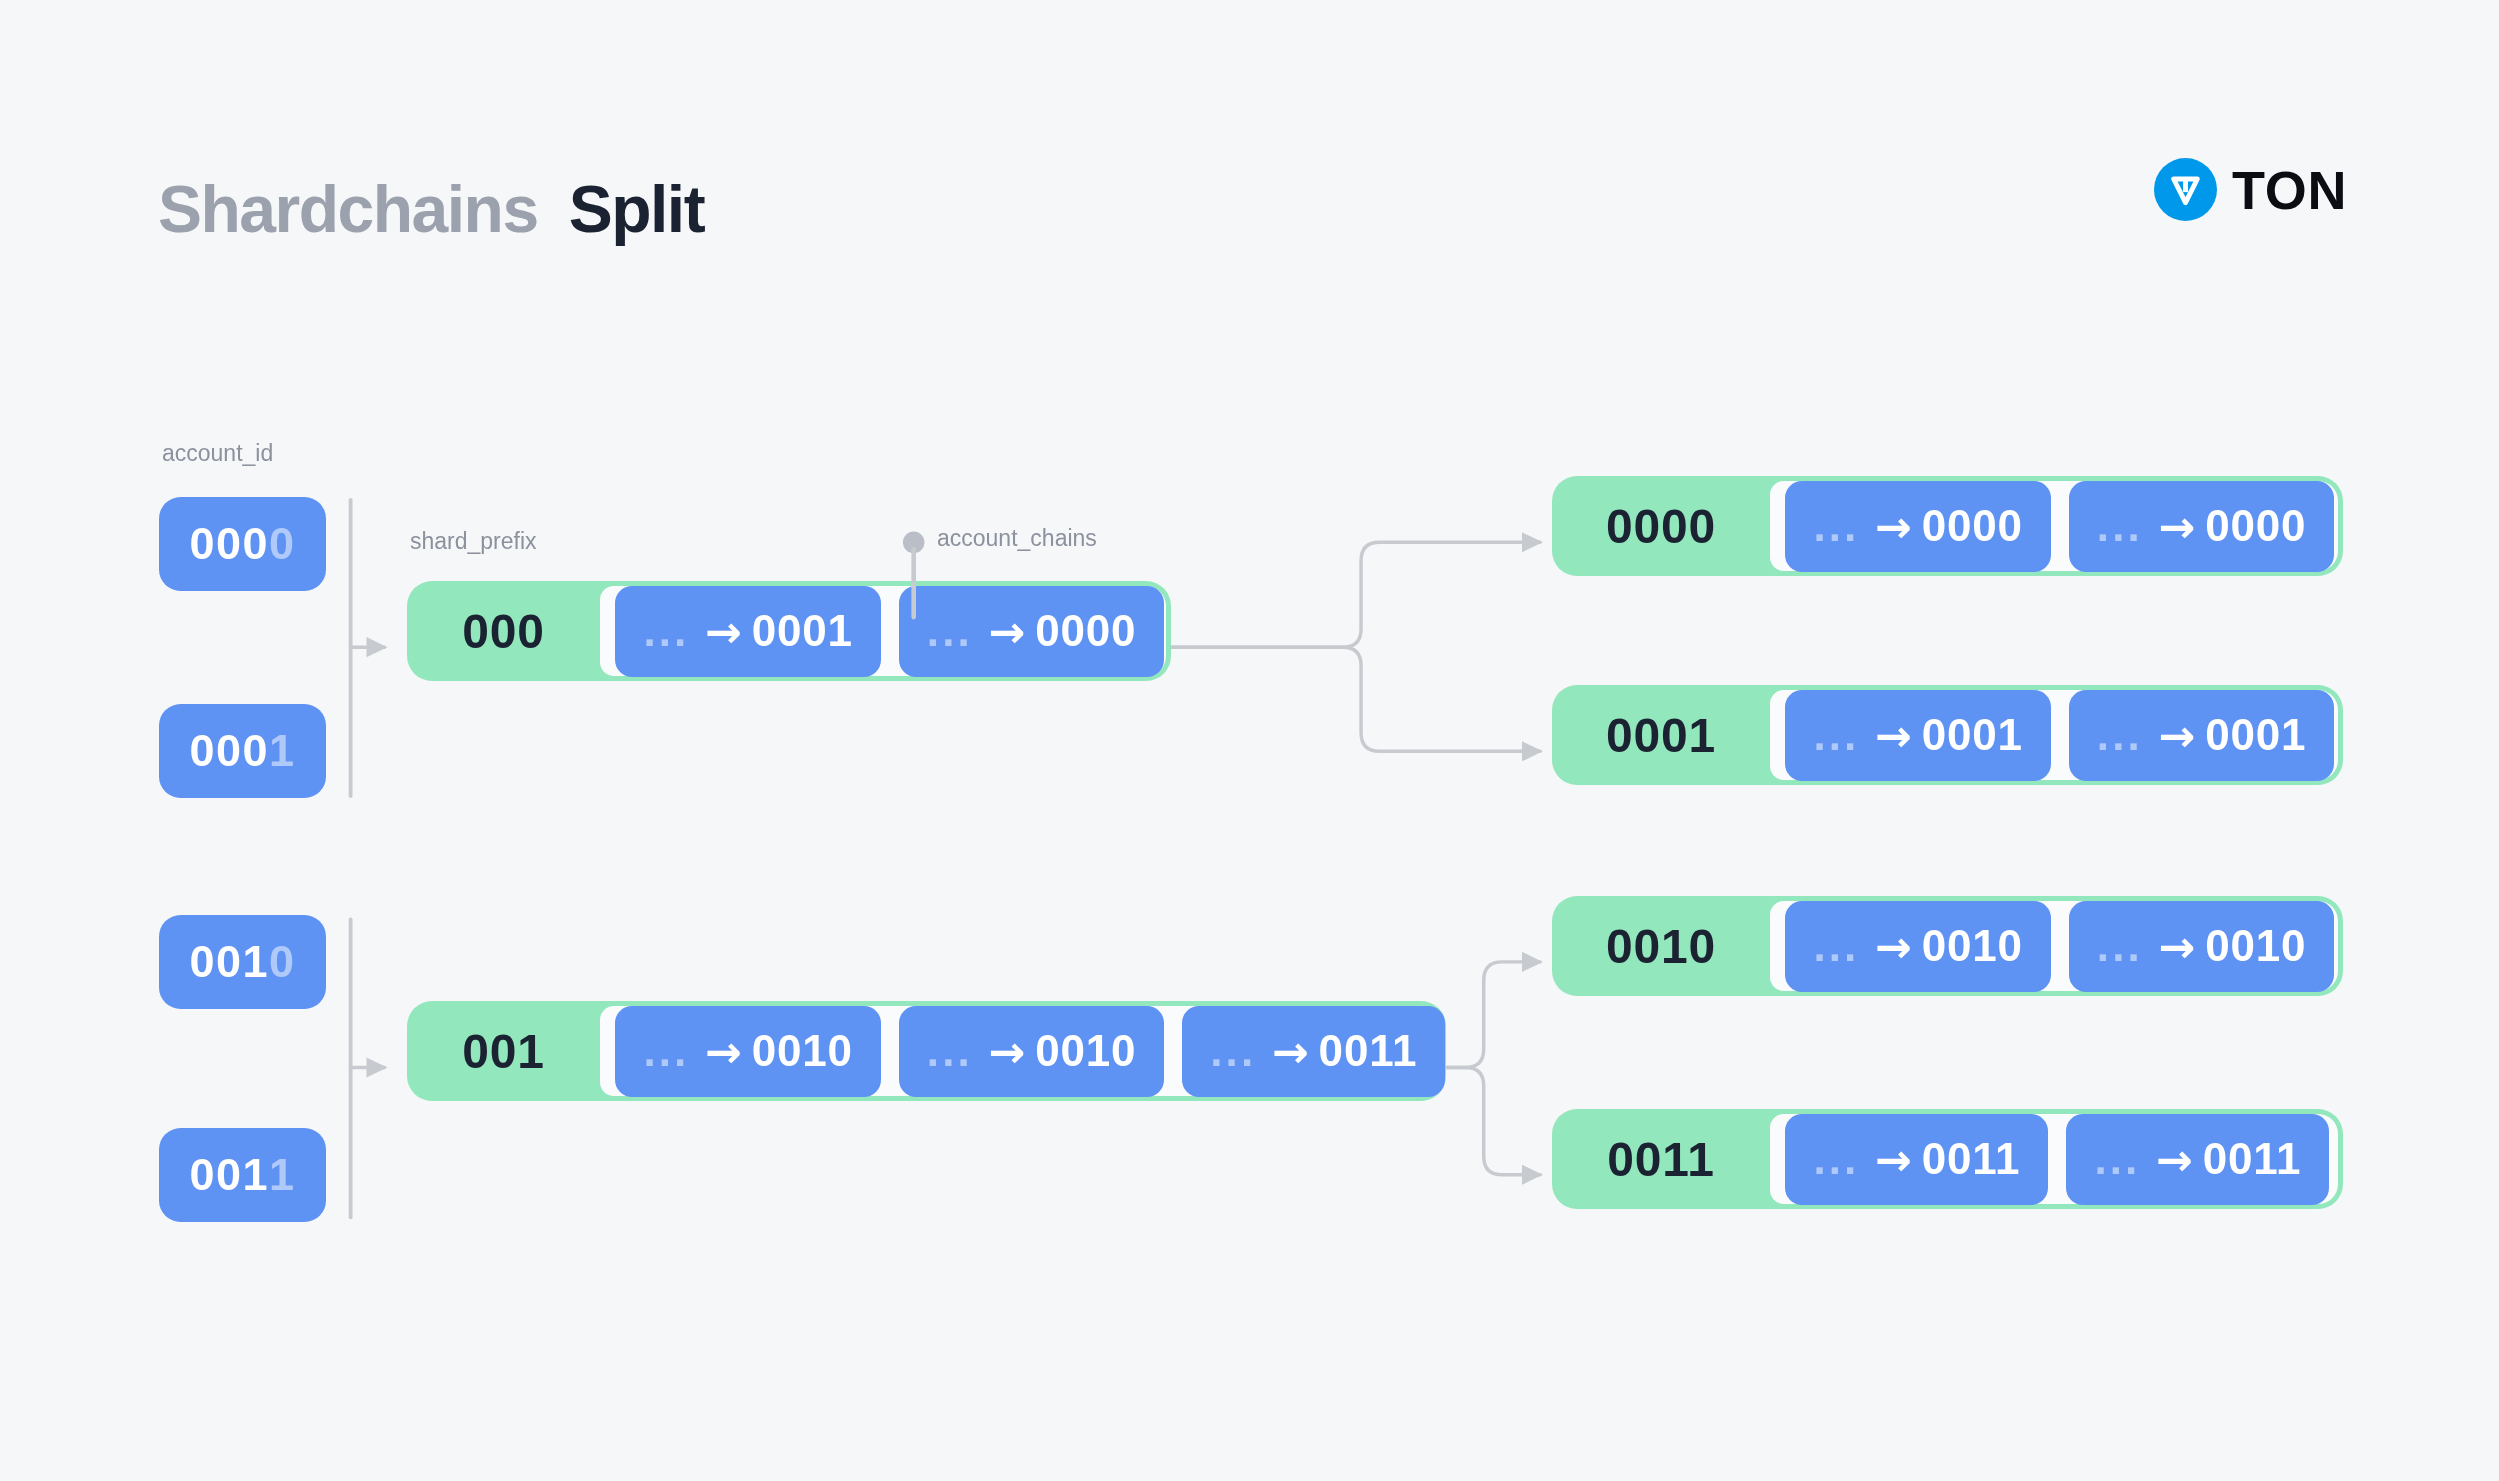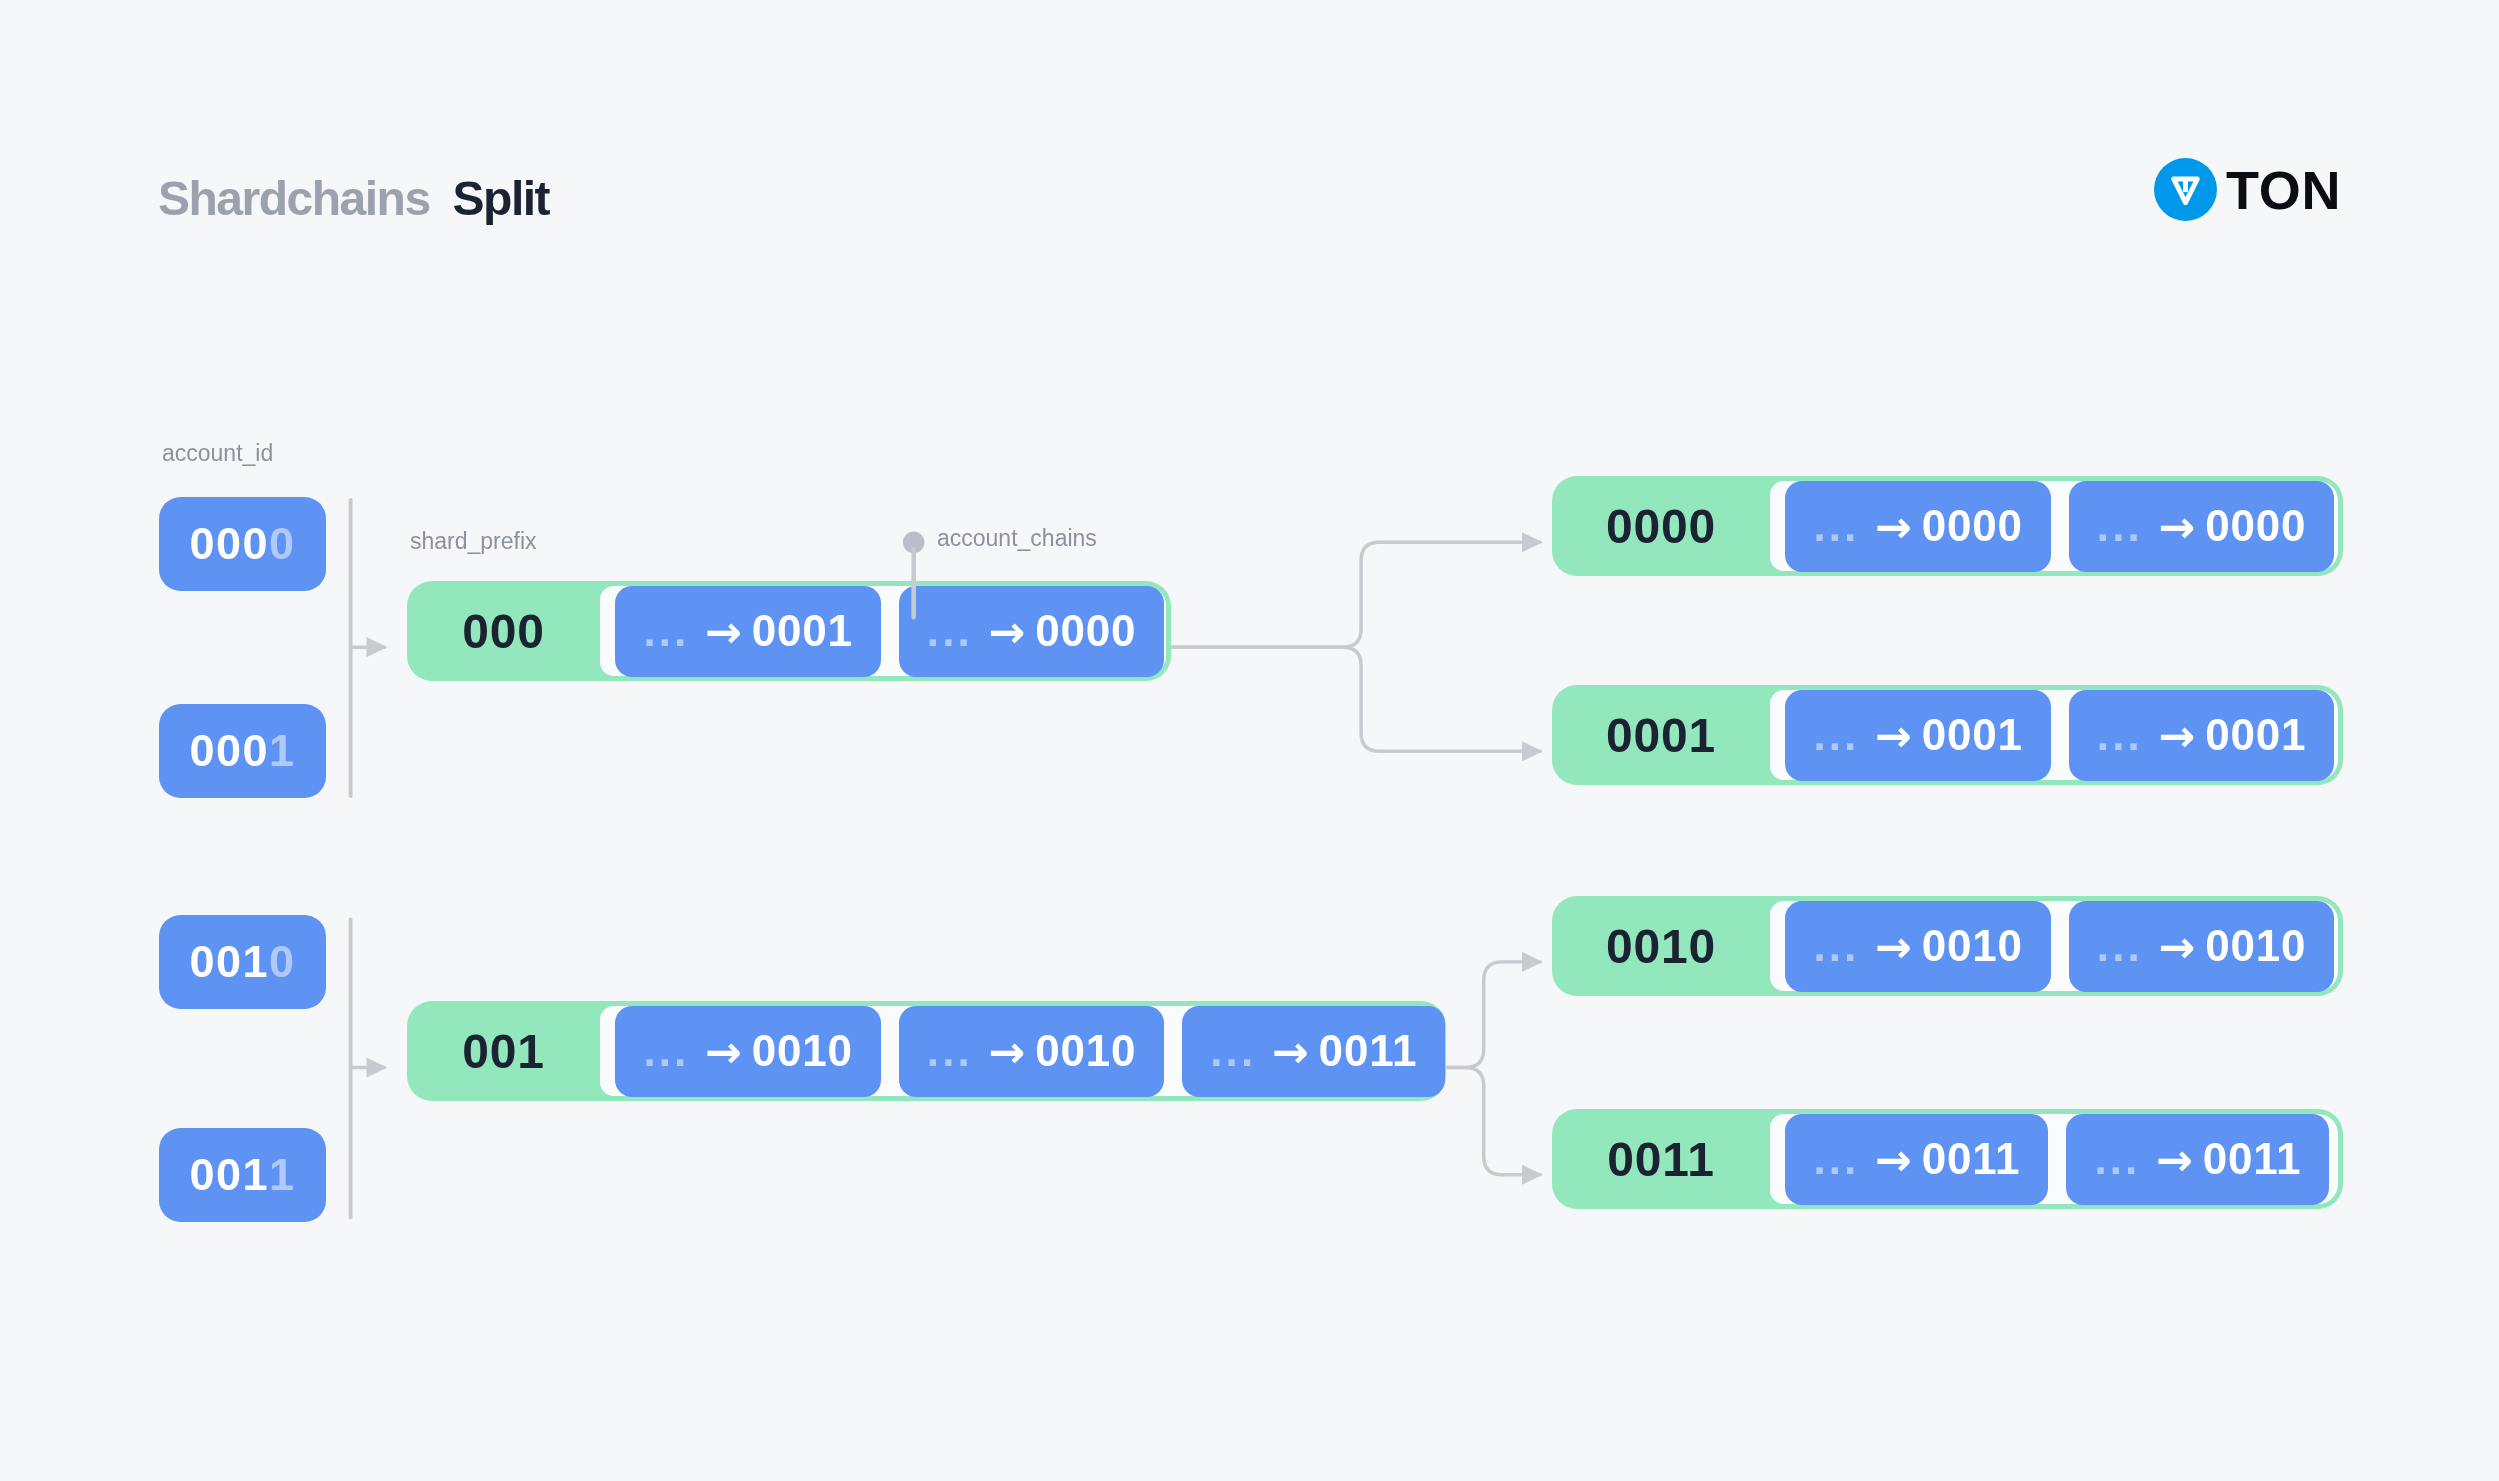--- a/index.html
+++ b/index.html
@@ -5,26 +5,26 @@
   :root{
     --bg:#f6f7f9; --blue:#5e92f3; --green:#93e7bd; --panel:#fafbfd;
     --dark:#1b2231; --label-gray:#8b919d; --title-gray:#9ba1ad;
     --line:#c7cacf; --dot:#b9bec7; --ton-blue:#0098ea;
     --faded_white:rgba(255,255,255,.5);
   }
   *{margin:0;padding:0;box-sizing:border-box}
   body{background:var(--bg);font-family:"Liberation Sans","DejaVu Sans",sans-serif;}
   .stage{position:relative;width:2500px;height:1481px;background:var(--bg);overflow:hidden}
 
-  .title{position:absolute;left:158px;top:173px;display:flex;gap:23px;
-         font-size:48px;font-weight:700;letter-spacing:-1.5px;line-height:1.1;white-space:nowrap}
+  .title{position:absolute;left:158px;top:173px;display:flex;gap:31px;
+         font-size:66px;font-weight:700;letter-spacing:-1.5px;line-height:1.1;white-space:nowrap}
   .title .muted{color:var(--title-gray)}
   .title .strong{color:var(--dark)}
 
-  .logo{position:absolute;left:2154px;top:158px;height:63px;display:flex;align-items:center;gap:9px}
+  .logo{position:absolute;left:2154px;top:158px;height:63px;display:flex;align-items:center;gap:15px}
   .logo-text{font-size:54px;font-weight:700;color:#0b0d12;letter-spacing:0.8px}
 
   .flabel{position:absolute;font-size:23px;color:var(--label-gray);letter-spacing:0;white-space:nowrap}
 
   .acct{position:absolute;left:159px;width:167px;height:94px;border-radius:21.6px;background:var(--blue);
         display:flex;align-items:center;justify-content:center;
         font-size:45px;font-weight:700;color:#fff;letter-spacing:1.5px;white-space:nowrap}
   .acct .fade{color:var(--faded_white)}
 
   .card{position:absolute;height:100px;border-radius:25px;background:var(--green)}

